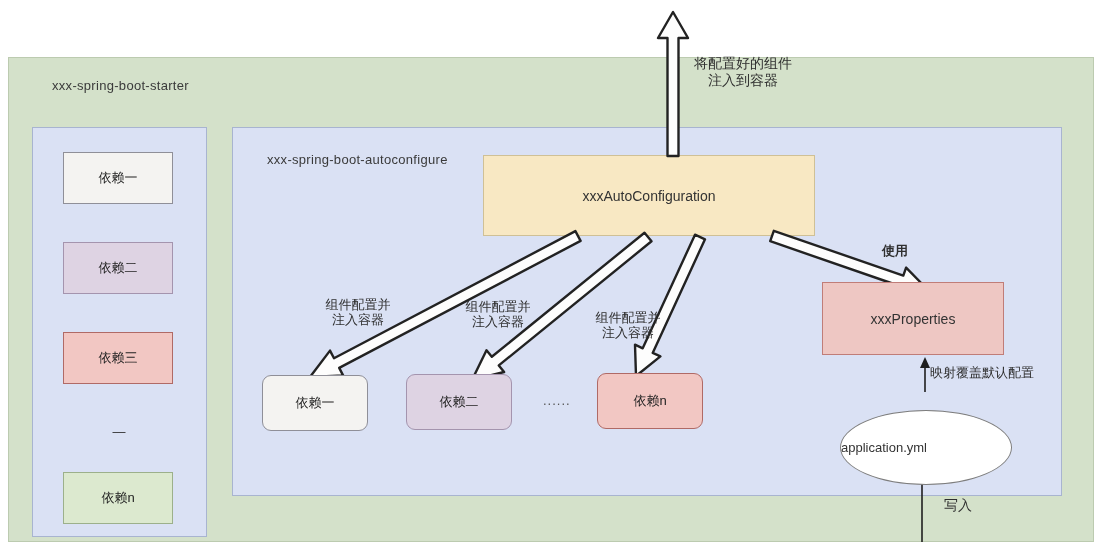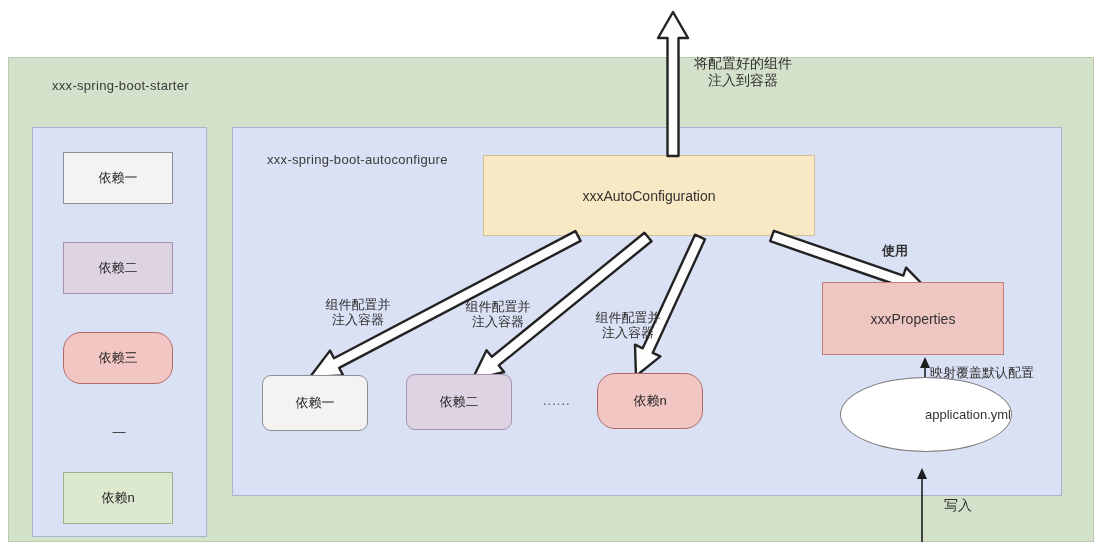--- a/index.html
+++ b/index.html
@@ -20,38 +20,38 @@
   .auto-panel{left:232px;top:127px;width:830px;height:369px;}
   .panel-title{font-size:13px;color:#3a3a3a;letter-spacing:.3px;}
   .box{
     display:flex;align-items:center;justify-content:center;
     box-sizing:border-box;font-size:13px;color:#222;
   }
   .sq{width:110px;height:52px;border:1px solid #8f8f98;}
   .rd{width:106px;height:56px;border:1px solid #8f8f98;border-radius:9px;}
   .dep1-bg{background:#f4f3f1;}
   .dep2-bg{background:#ded3e3;border-color:#a494ae;}
-  .dep3-bg{background:#f2c7c3;border-color:#b06a66;border-radius:18px;}
+  .dep3-bg{background:#f2c7c3;border-color:#b06a66;}
   .depn-bg{background:#dce9cf;border-color:#9cb08b;}
   .yellow-box{
     left:483px;top:155px;width:332px;height:81px;
     background:#f8e8c3;border:1px solid #cfc096;box-sizing:border-box;
     display:flex;align-items:center;justify-content:center;
     font-size:14px;color:#333;
   }
   .props-box{
     left:822px;top:282px;width:182px;height:73px;
     background:#eec7c3;border:1px solid #c07d78;box-sizing:border-box;
     display:flex;align-items:center;justify-content:center;
     font-size:14px;color:#333;
   }
   .yml-ellipse{
-    left:840px;top:377px;width:172px;height:75px;
+    left:840px;top:410px;width:172px;height:75px;
     background:#ffffff;border:1.5px solid #7d7d7d;border-radius:50%;
-    box-sizing:border-box;display:flex;align-items:center;justify-content:flex-end;
+    box-sizing:border-box;display:flex;align-items:center;justify-content:flex-start;
     font-size:13px;color:#333;
   }
   .note{font-size:13px;color:#2f2f2f;line-height:15px;text-align:center;}
   .top-note{font-size:14px;line-height:17px;}
   .dots{font-size:13px;color:#555;letter-spacing:1px;}
   svg{position:absolute;left:0;top:0;}
   .big-arrow{fill:#fdfdfd;stroke:#222222;stroke-width:2.4;stroke-linejoin:round;}
   .thin-line{stroke:#1f1f1f;stroke-width:1.6;}
   .thin-head{fill:#1f1f1f;}
 </style>

